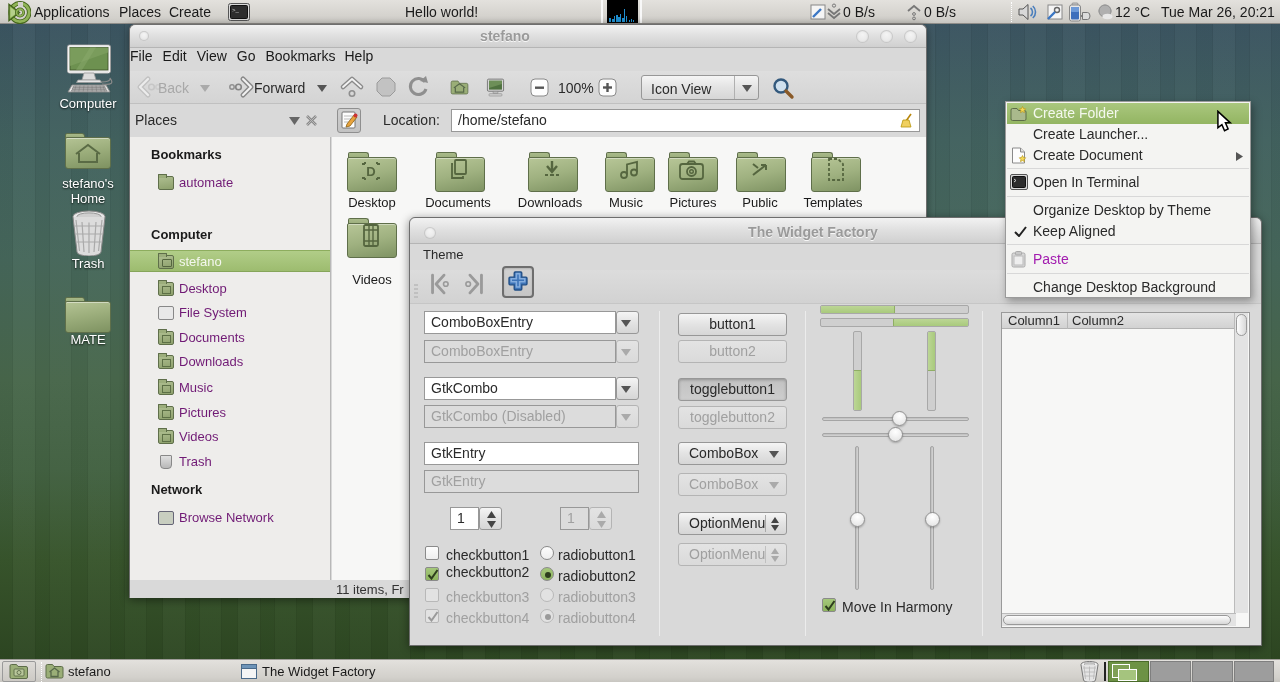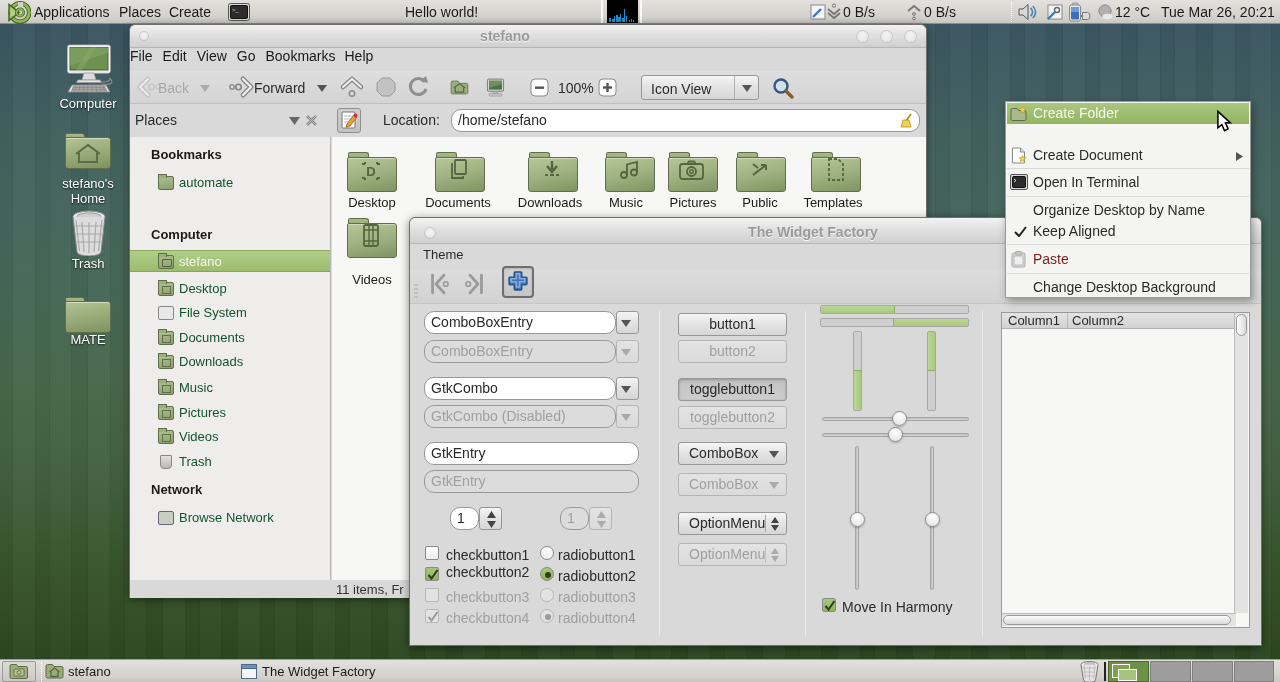--- a/index.html
+++ b/index.html
@@ -57,21 +57,21 @@
 
 
 #win1 { z-index:2; left:129px; top:24px; width:798px; height:574px; border:1px solid #6e6e6e; border-bottom:1px solid #888; border-radius:6px 6px 0 0; }
 #win1 .menubar { position:absolute; left:0; top:23px; width:100%; height:23px; font-size:14px; color:#1a1a1a; }
 #win1 .menubar span { margin-right:0px; display:inline-block; }
 #win1 .toolbar { position:absolute; left:0; top:46px; width:100%; height:33px; background:linear-gradient(180deg,#dedede,#d4d4d4); border-bottom:1px solid #c0c0c0;}
 #win1 .locrow { position:absolute; left:0; top:79px; width:100%; height:33px; }
 #win1 .sidebar { position:absolute; left:0; top:112px; width:201px; height:443px; background:#eeedeb; border-right:1px solid #b8b8b8; }
 #win1 .mainpane { position:absolute; left:202px; top:112px; right:0; height:443px; background:#f7f7f6; }
 #win1 .statusbar { position:absolute; left:0; top:555px; width:100%; height:18px; background:#d9d9d9; font-size:12px; color:#333; }
-.srow { position:absolute; left:0; width:100%; height:22px; line-height:22px; color:#14532d; font-size:13px; }
+.srow { position:absolute; left:0; width:100%; height:22px; line-height:22px; color:#701a75; font-size:13px; }
 .srow .txt { position:absolute; left:49px; }
 .shead { position:absolute; left:21px; font-weight:bold; color:#1a1a1a; font-size:13px; }
 
 
 .bigfolder { position:absolute; width:46px; height:36px; }
 .bigfolder .flap { position:absolute; left:0; top:0; width:20px; height:8px; background:linear-gradient(180deg,#a8b988,#8fa372); border:1px solid #5f6f4a; border-radius:2px 3px 0 0; }
 .bigfolder .body { position:absolute; left:0; top:4px; width:46px; height:32px; background:linear-gradient(170deg,#b4c394 0%,#9cae7c 45%,#7e9261 100%); border:1px solid #5f6f4a; border-radius:2px 3px 3px 3px; box-shadow:inset 0 1px 0 rgba(255,255,255,0.45); }
 .flabel { position:absolute; text-align:center; color:#1a1a1a; font-size:13px; }
 
 
@@ -89,21 +89,21 @@
 .pfolder::before { content:""; position:absolute; left:1px; top:0px; width:19px; height:8px; background:linear-gradient(180deg,#a9ba8a,#93a673); border:1px solid #5f6f4a; border-bottom:none; border-radius:2px 3px 0 0; }
 .pfolder::after { content:""; position:absolute; left:0px; top:5px; width:48px; height:33px; background:linear-gradient(168deg,#b7c697 0%,#9fb180 50%,#7f9363 100%); border:1px solid #5f6f4a; border-radius:2px 3px 3px 3px; box-shadow:inset 0 1px 0 rgba(255,255,255,0.4); }
 .pfolder .emb, .pfolder svg { z-index:2; }
 
 
 #win2 { z-index:3; left:409px; top:217px; width:853px; height:429px; border:1px solid #6e6e6e; border-radius:6px 6px 0 0; }
 #win2 .menubar { position:absolute; left:0; top:26px; width:100%; height:26px; }
 #win2 .toolbar { position:absolute; left:0; top:52px; width:100%; height:34px; background:linear-gradient(180deg,#dcdcdc,#d2d2d2); border-bottom:1px solid #c6c6c6; }
 
 
-.entry { position:absolute; background:#fff; border:1px solid #989898; border-radius:10px; font-size:14px; color:#2a2a2a; padding-left:6px; }
+.entry { position:absolute; background:#fff; border:1px solid #989898; border-radius:0; font-size:14px; color:#2a2a2a; padding-left:6px; }
 .entry.dis { background:#dcdcdc; color:#a0a0a0; }
 .btn { position:absolute; background:linear-gradient(180deg,#f5f5f5,#e3e3e3 50%,#d6d6d6); border:1px solid #979797; border-radius:3px; text-align:center; font-size:14px; color:#2a2a2a; }
 .btn.dis { background:linear-gradient(180deg,#e3e3e3,#dadada); color:#a0a0a0; border-color:#b4b4b4; }
 .btn.pressed { background:linear-gradient(180deg,#c2c2c2,#cdcdcd); box-shadow:inset 0 1px 3px rgba(0,0,0,0.25); }
 .checkbox { position:absolute; width:14px; height:14px; border:1px solid #8a8a8a; border-radius:2px; background:linear-gradient(180deg,#fdfdfd,#eee); }
 .checkbox.checked { background:linear-gradient(180deg,#a5c87b,#8db45e); }
 .checkbox.dis { border-color:#b8b8b8; background:#e2e2e2; }
 .radio { position:absolute; width:14px; height:14px; border:1px solid #8a8a8a; border-radius:50%; background:linear-gradient(180deg,#fdfdfd,#eee); }
 .radio.dis { border-color:#b8b8b8; background:#e2e2e2; }
 .wlabel { position:absolute; font-size:14px; color:#2a2a2a; white-space:nowrap; }
@@ -652,20 +652,23 @@
 </div>
 
 <div id="ctxmenu">
   <div class="item" style="top:1px;background:linear-gradient(180deg,#aac77e,#93b562);color:#f4f8ee;">
       <span class="itext">Create Folder</span>
     <svg class="abs" style="left:3px;top:3px" width="17" height="16" viewBox="0 0 17 16">
       <path d="M1 4 q0-1.5 1.5-1.5 h4.5 l1.5 2 h6 q1.5 0 1.5 1.5 v7 q0 1.5-1.5 1.5 h-12 q-1.5 0-1.5-1.5 z" fill="#aab98c" stroke="#5c6c48"></path>
       <path d="M12.5 0.5 l1 2 2.2 0.3 -1.6 1.6 0.4 2.2 -2-1 -2 1 0.4-2.2 -1.6-1.6 2.2-0.3 z" fill="#f5d856" stroke="#b89a20" stroke-width="0.7"></path>
     </svg>
     </div>
+  <div class="item" style="top:22px;">
+      <span class="itext">Create Launcher...</span>
+    </div>
   <div class="item" style="top:43px;">
       <span class="itext">Create Document</span>
     <svg class="abs" style="right:6px;top:7px" width="7" height="9">
         <polygon points="0,0 7,4.5 0,9" fill="#555"></polygon>
       </svg>
     <svg class="abs" style="left:4px;top:2px" width="16" height="17" viewBox="0 0 16 17">
       <path d="M1.5 1 h8 l4 4 v11 h-12 z" fill="#fdfdfd" stroke="#8a8a8a"></path>
       <path d="M9.5 1 v4 h4" fill="#e0e0e0" stroke="#8a8a8a"></path>
       <path d="M11.5 8.5 l1 2 2.2 0.3 -1.6 1.6 0.4 2.2 -2-1 -2 1 0.4-2.2 -1.6-1.6 2.2-0.3 z" fill="#f5d856" stroke="#b89a20" stroke-width="0.7"></path>
     </svg>
@@ -674,30 +677,30 @@
   <div class="item" style="top:70px;">
       <span class="itext">Open In Terminal</span>
     <svg class="abs" style="left:3px;top:2px" width="18" height="16" viewBox="0 0 18 16">
       <rect x="0.5" y="0.5" width="17" height="15" rx="1.5" fill="#d9d9d9" stroke="#555"></rect>
       <rect x="2.5" y="2.5" width="13" height="11" rx="1" fill="#2d2d2d" stroke="#111"></rect>
       <path d="M4 5 l2 1.5 -2 1.5" stroke="#cfcfcf" stroke-width="1" fill="none"></path>
     </svg>
     </div>
   <div class="sep" style="top:94px"></div>
   <div class="item" style="top:98px;">
-      <span class="itext">Organize Desktop by Name</span>
+      <span class="itext">Organize Desktop by Theme</span>
     </div>
   <div class="item" style="top:119px;">
       <span class="itext">Keep Aligned</span>
     <svg class="abs" style="left:7px;top:5px" width="13" height="11">
         <path d="M1 6 L5 10 L12 1" stroke="#222" stroke-width="2" fill="none"></path>
       </svg>
   </div>
   <div class="sep" style="top:142px"></div>
-  <div class="item" style="top:147px;color:#7f1d1d">
+  <div class="item" style="top:147px;color:#a21caf">
       <span class="itext">Paste</span>
     <svg class="abs" style="left:4px;top:2px" width="15" height="17" viewBox="0 0 15 17">
       <rect x="1" y="2" width="13" height="14" rx="1.5" fill="#d8d8d8" stroke="#aaa"></rect>
       <rect x="4.5" y="0.5" width="6" height="3.5" rx="1" fill="#c8c8c8" stroke="#aaa"></rect>
       <rect x="3" y="5" width="9" height="9" fill="#eee" stroke="#bbb"></rect>
     </svg>
     </div>
   <div class="sep" style="top:171px"></div>
   <div class="item" style="top:175px;">
       <span class="itext">Change Desktop Background</span>

